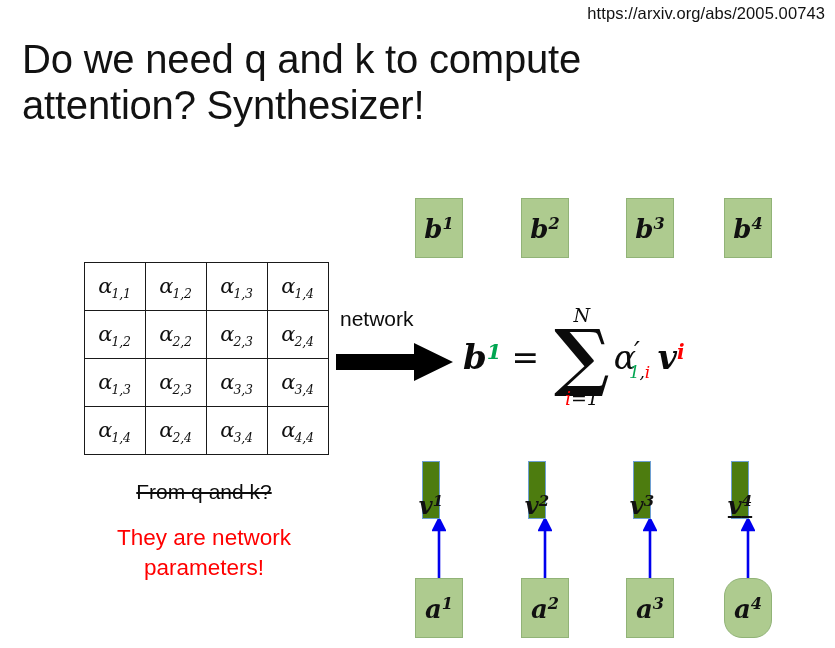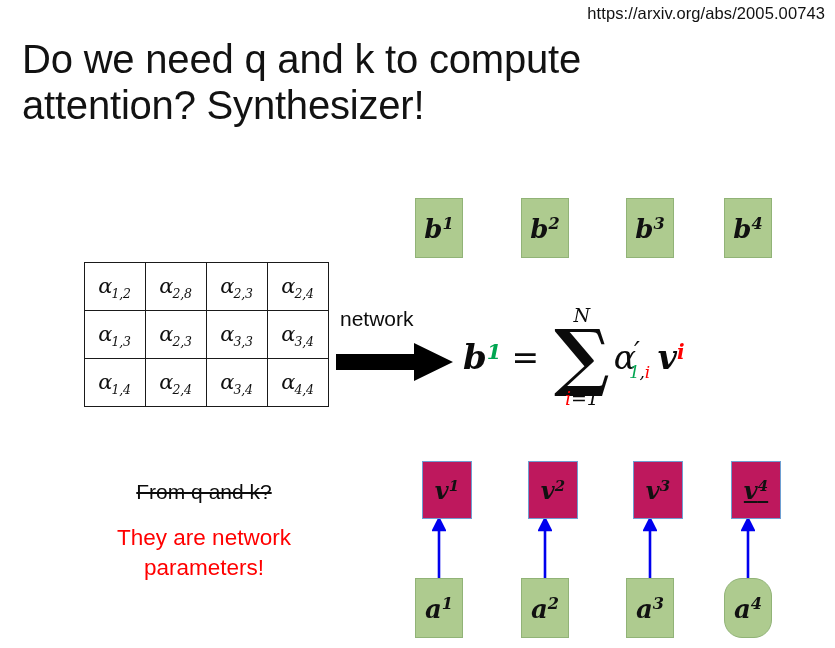--- a/index.html
+++ b/index.html
@@ -232,46 +232,53 @@
     top: 1px;
   }
   .box-green {
     width: 48px;
     height: 60px;
     background: #aecb8f;
     border: 1.3px solid #91b377;
     font-size: 26px;
   }
   .box-blue {
-    width: 50px;
+    width: 18px;
     height: 58px;
-    background: #be185d;
+    background: #4d7c0f;
     border: 1.3px solid #6e9fd2;
     font-size: 24px;
+    align-items: flex-end;
   }
 
   
   .conn-arrow {
     position: absolute;
     width: 14px;
     height: 67px;
   }
 </style>
 </head>
 <body>
 
 <div id="source-url">https://arxiv.org/abs/2005.00743</div>
 
 <div id="slide-title">Do we need q and k to compute attention? Synthesizer!</div>
 
 <table id="alpha-matrix">
   <tbody>
       <tr>
+        <td><span class="mvar">α<sub>1,1</sub></span></td>
         <td><span class="mvar">α<sub>1,2</sub></span></td>
-        <td><span class="mvar">α<sub>2,8</sub></span></td>
+        <td><span class="mvar">α<sub>1,3</sub></span></td>
+        <td><span class="mvar">α<sub>1,4</sub></span></td>
+      </tr>
+      <tr>
+        <td><span class="mvar">α<sub>1,2</sub></span></td>
+        <td><span class="mvar">α<sub>2,2</sub></span></td>
         <td><span class="mvar">α<sub>2,3</sub></span></td>
         <td><span class="mvar">α<sub>2,4</sub></span></td>
       </tr>
       <tr>
         <td><span class="mvar">α<sub>1,3</sub></span></td>
         <td><span class="mvar">α<sub>2,3</sub></span></td>
         <td><span class="mvar">α<sub>3,3</sub></span></td>
         <td><span class="mvar">α<sub>3,4</sub></span></td>
       </tr>
       <tr>

